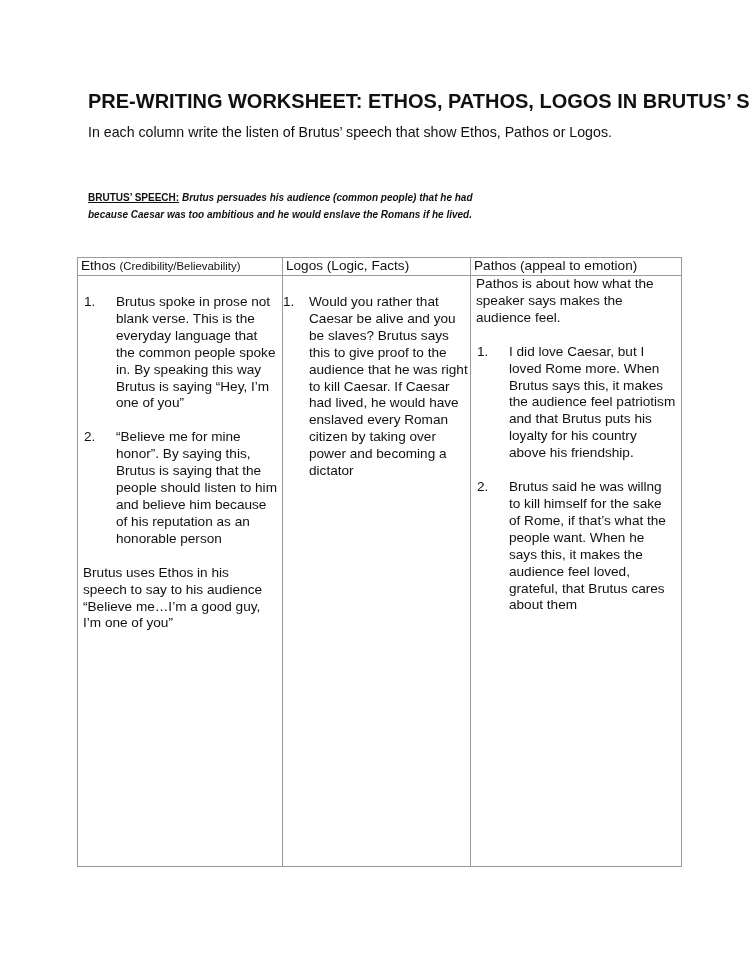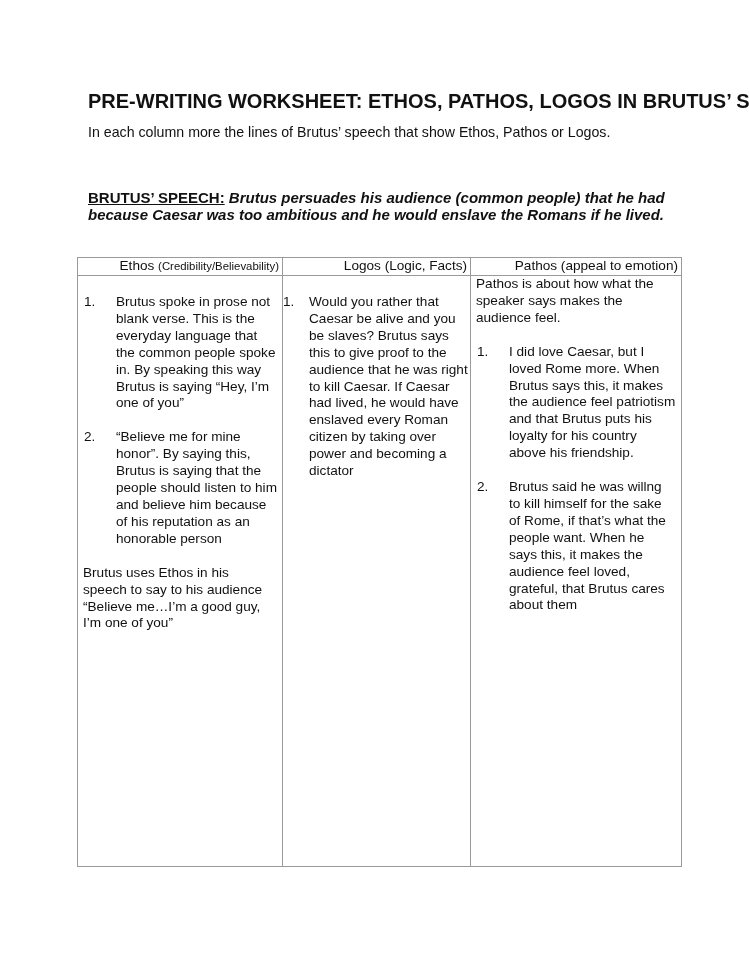--- a/index.html
+++ b/index.html
@@ -2,41 +2,41 @@
 <html><head>
 <meta charset="utf-8">
 <style>
   html, body { margin:0; padding:0; background:#ffffff; }
   body { width:749px; height:970px; position:relative; overflow:hidden;
          font-family:"Liberation Sans", sans-serif; color:#111; }
   .page { position:absolute; left:0; top:0; width:749px; height:970px; }
   .title { position:absolute; left:88px; top:90px; font-size:20px; font-weight:bold; letter-spacing:0; white-space:nowrap; }
   .intro { position:absolute; left:88px; top:124px; width:600px; font-size:14.2px; line-height:17px; }
   .intro div { white-space:nowrap; }
-  .speech { position:absolute; left:88px; top:189px; width:600px; font-size:15px; line-height:17px; font-weight:bold; font-style:italic; }
+  .speech { position:absolute; left:88px; top:189px; width:600px; font-size:10px; line-height:17px; font-weight:bold; font-style:italic; }
   .speech .lbl { font-style:normal; text-decoration:underline; }
   .speech div { white-space:nowrap; }
   table.grid { position:absolute; left:77px; top:257px; width:604px; height:610px; border-collapse:collapse; table-layout:fixed; }
   table.grid td, table.grid th { border:1.5px solid #9a9a9a; vertical-align:top; padding:0; }
-  table.grid th { height:17px; font-weight:normal; text-align:right; font-size:13.6px; line-height:16px; padding:0 3px; white-space:nowrap; }
+  table.grid th { height:17px; font-weight:normal; text-align:left; font-size:13.6px; line-height:16px; padding:0 3px; white-space:nowrap; }
   th .small { font-size:11.4px; }
   .cell { font-size:13.6px; line-height:16.9px;margin-left:25px; }
   .item { display:flex; margin-top:0; }
   .num { width:26px; flex:none; padding-left:6px; }
   .txt { flex:1; }
   .para { padding-left:5px; }
 </style>
 </head>
 <body>
 
 <div class="page">
   <div class="title">PRE-WRITING WORKSHEET:  ETHOS, PATHOS, LOGOS IN BRUTUS’ SPEECH</div>
 
   <div class="intro">
-    <div>In each column more the lines of Brutus’ speech that show Ethos, Pathos or Logos.</div>
+    <div>In each column write the listen of Brutus’ speech that show Ethos, Pathos or Logos.</div>
   </div>
 
   <div class="speech">
     <div><span class="lbl">BRUTUS’ SPEECH:</span><span> Brutus persuades his audience (common people) that he had</span></div>
     <div>because Caesar was too ambitious and he would enslave the Romans if he lived.</div>
   </div>
 
   <table class="grid">
     <colgroup>
         <col style="width:205px">

